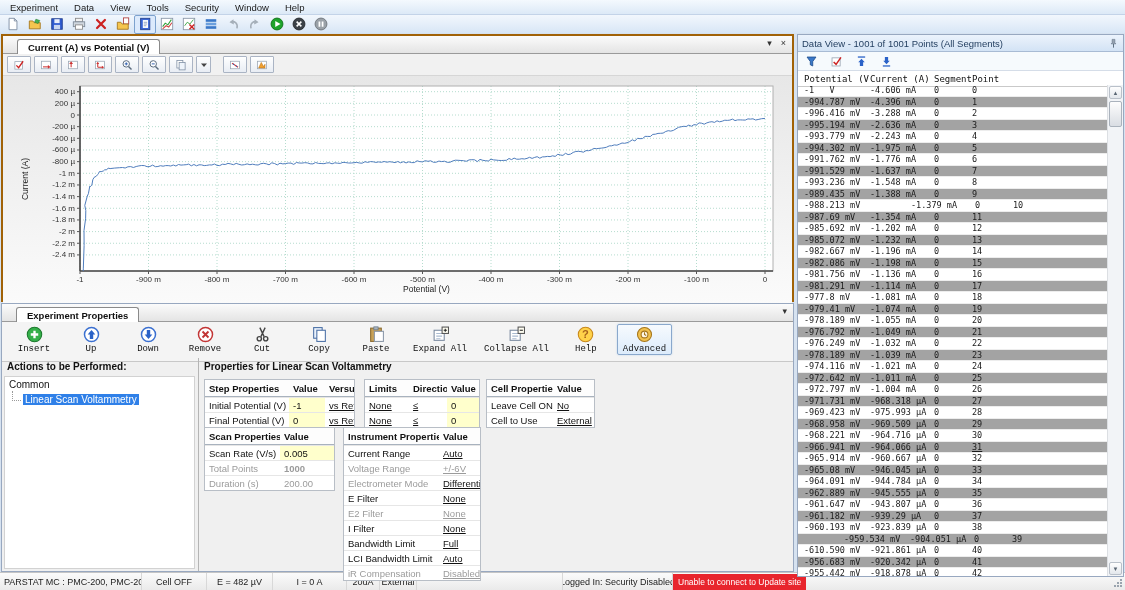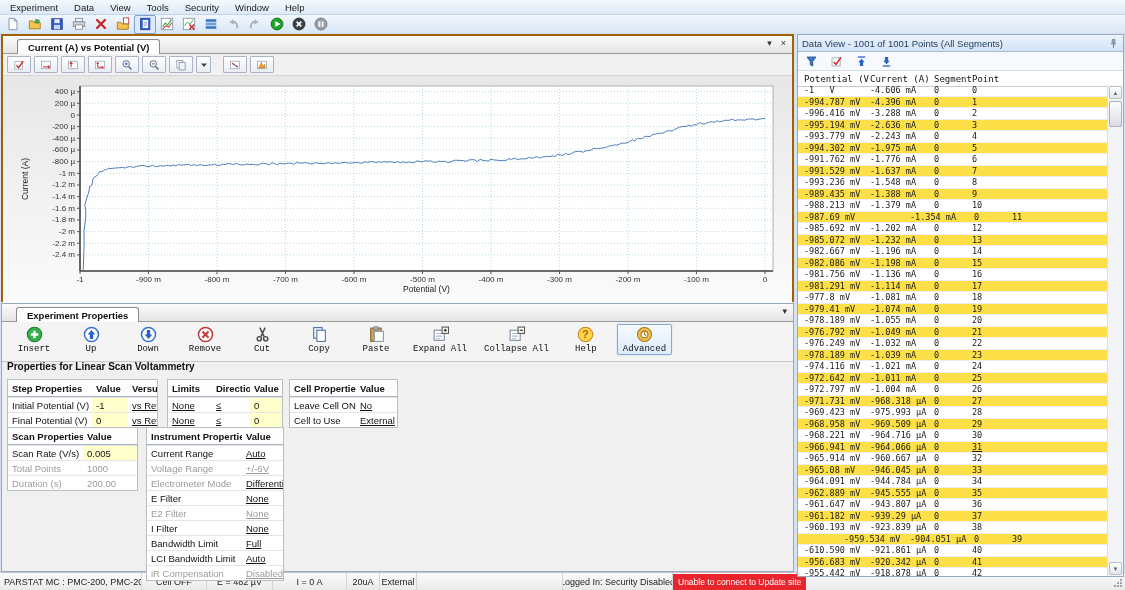--- a/index.html
+++ b/index.html
@@ -33,21 +33,21 @@
   .dataview{position:absolute;left:797px;top:34px;width:327px;height:543px;background:#fff;border:1px solid #98a8c0;box-sizing:border-box;z-index:4;}
   .dv-title{height:16px;background:linear-gradient(#ecf3fc,#d3e3f5);border-bottom:1px solid #a8bbd4;display:flex;align-items:center;justify-content:space-between;font-size:9.5px;color:#1e3a5c;padding:0 4px;}
   .dv-title svg{width:11px;height:11px;}
   .dv-toolbar{height:18px;display:flex;align-items:center;gap:12px;padding-left:7px;background:#f6fafd;border-bottom:1px solid #d5dde8;}
   .dvbtn{display:flex;align-items:center;justify-content:center;}
   .dvbtn svg{width:13px;height:13px;}
   .dv-header{height:15px;display:flex;align-items:center;font-family:"DejaVu Sans Mono",monospace;font-size:9px;color:#111;border-bottom:1px solid #c9c9c9;background:#fff;padding-left:6px;}
   .dvh-cell{display:inline-block;white-space:pre;overflow:hidden;}
   .dv-rows{position:absolute;top:50px;bottom:0;left:0;right:15px;overflow:hidden;}
   .dvr{display:flex;height:11.5px;line-height:11.3px;font-family:"DejaVu Sans Mono",monospace;font-size:8.5px;color:#1a1a1a;border-bottom:1px solid #ededed;box-sizing:border-box;padding-left:6px;}
-  .dvr.alt{background:#fde047;}
+  .dvr.alt{background:#a3a3a3;}
   .dvc{display:inline-block;white-space:pre;overflow:hidden;}
   .dv-scroll{position:absolute;top:50px;right:0;bottom:0;width:15px;background:#f2f4f7;border-left:1px solid #dcdfe3;}
   .sb-btn{position:absolute;left:1px;width:13px;height:13px;background:linear-gradient(#fefefe,#e3e7ec);border:1px solid #b9c0c9;border-radius:2px;font-size:6px;color:#5a6673;display:flex;align-items:center;justify-content:center;box-sizing:border-box;}
   .sb-up{top:1px;}
   .sb-down{bottom:1px;}
   .sb-thumb{position:absolute;left:1px;top:16px;width:13px;height:26px;background:linear-gradient(#fdfdfd,#d9dde3);border:1px solid #aab2bc;border-radius:2px;box-sizing:border-box;}
 
   
   .exp-panel{position:absolute;left:1px;top:303px;width:793px;height:269px;background:#f0f0f0;border:1px solid #98a8c0;box-sizing:border-box;z-index:2;}
   .exp-toolbar{height:37px;display:flex;align-items:flex-start;gap:5px;padding:2px 0 0 6px;background:#f4f4f4;border-bottom:1px solid #c8c8c8;}
@@ -602,27 +602,27 @@
           <span class="dvc" style="width: 40px;">8</span>
         </div>
         <div class="dvr alt">
           <span class="dvc" style="width: 66px;">-989.435 mV</span>
           <span class="dvc" style="width: 64px;">-1.388 mA</span>
           <span class="dvc" style="width: 38px;">0</span>
           <span class="dvc" style="width: 40px;">9</span>
         </div>
         <div class="dvr">
           <span class="dvc" style="width: 66px;">-988.213 mV</span>
-          <span class="dvc" style="width: 64px;">-1.379 mA</span>
+          <span class="dvc" style="width: 64px; margin-left: 41px;">-1.379 mA</span>
           <span class="dvc" style="width: 38px;">0</span>
           <span class="dvc" style="width: 40px;">10</span>
         </div>
         <div class="dvr alt">
           <span class="dvc" style="width: 66px;">-987.69 mV</span>
-          <span class="dvc" style="width: 64px; margin-left: 40px;">-1.354 mA</span>
+          <span class="dvc" style="width: 64px;">-1.354 mA</span>
           <span class="dvc" style="width: 38px;">0</span>
           <span class="dvc" style="width: 40px;">11</span>
         </div>
         <div class="dvr">
           <span class="dvc" style="width: 66px;">-985.692 mV</span>
           <span class="dvc" style="width: 64px;">-1.202 mA</span>
           <span class="dvc" style="width: 38px;">0</span>
           <span class="dvc" style="width: 40px;">12</span>
         </div>
         <div class="dvr alt">
@@ -882,20 +882,30 @@
           <div class="ebtn-label">Help</div>
         </div>
         <div class="ebtn pressed">
           <svg>
             <use href="#sym-advanced"></use>
           </svg>
           <div class="ebtn-label">Advanced</div>
         </div>
       </div>
     <div class="exp-content">
+      <div class="actions-pane">
+        <div class="actions-title">Actions to be Performed:</div>
+        <div class="tree">
+          <div class="tree-root">Common</div>
+          <div class="tree-branch">
+            <span class="connector"></span>
+            <span class="tree-item selected">Linear Scan Voltammetry</span>
+          </div>
+        </div>
+      </div>
       <div class="props-pane">
         <div class="props-title">Properties for Linear Scan Voltammetry</div>
         <div class="ptable" id="tbl-step" style="left:5px;  top:21px;">
             <div class="pt-row pt-head">
               <span class="pt-cell" style="width: 84px;">Step Properties</span>
               <span class="pt-cell" style="width: 36px;">Value</span>
               <span class="pt-cell" style="width: 29px;">Versus</span>
             </div>
             <div class="pt-row">
               <span class="pt-cell s-label" style="width: 84px;">Initial Potential (V)</span>
@@ -943,21 +953,21 @@
             <div class="pt-row pt-head">
               <span class="pt-cell" style="width: 75px;">Scan Properties</span>
               <span class="pt-cell" style="width: 54px;">Value</span>
             </div>
             <div class="pt-row">
               <span class="pt-cell s-label" style="width: 75px;">Scan Rate (V/s)</span>
               <span class="pt-cell s-input" style="width: 54px;">0.005</span>
             </div>
             <div class="pt-row">
               <span class="pt-cell s-dim" style="width: 75px;">Total Points</span>
-              <span class="pt-cell s-dim" style="width: 54px;">1000</span>
+              <span class="pt-cell s-dim" style="width: 54px; font-weight: bold;">1000</span>
             </div>
             <div class="pt-row">
               <span class="pt-cell s-dim" style="width: 75px;">Duration (s)</span>
               <span class="pt-cell s-dim" style="width: 54px;">200.00</span>
             </div>
           </div>
         <div class="ptable" id="tbl-inst" style="left:144px;top:69px;">
             <div class="pt-row pt-head">
               <span class="pt-cell" style="width: 95px;">Instrument Properties</span>
               <span class="pt-cell" style="width: 41px;">Value</span>

